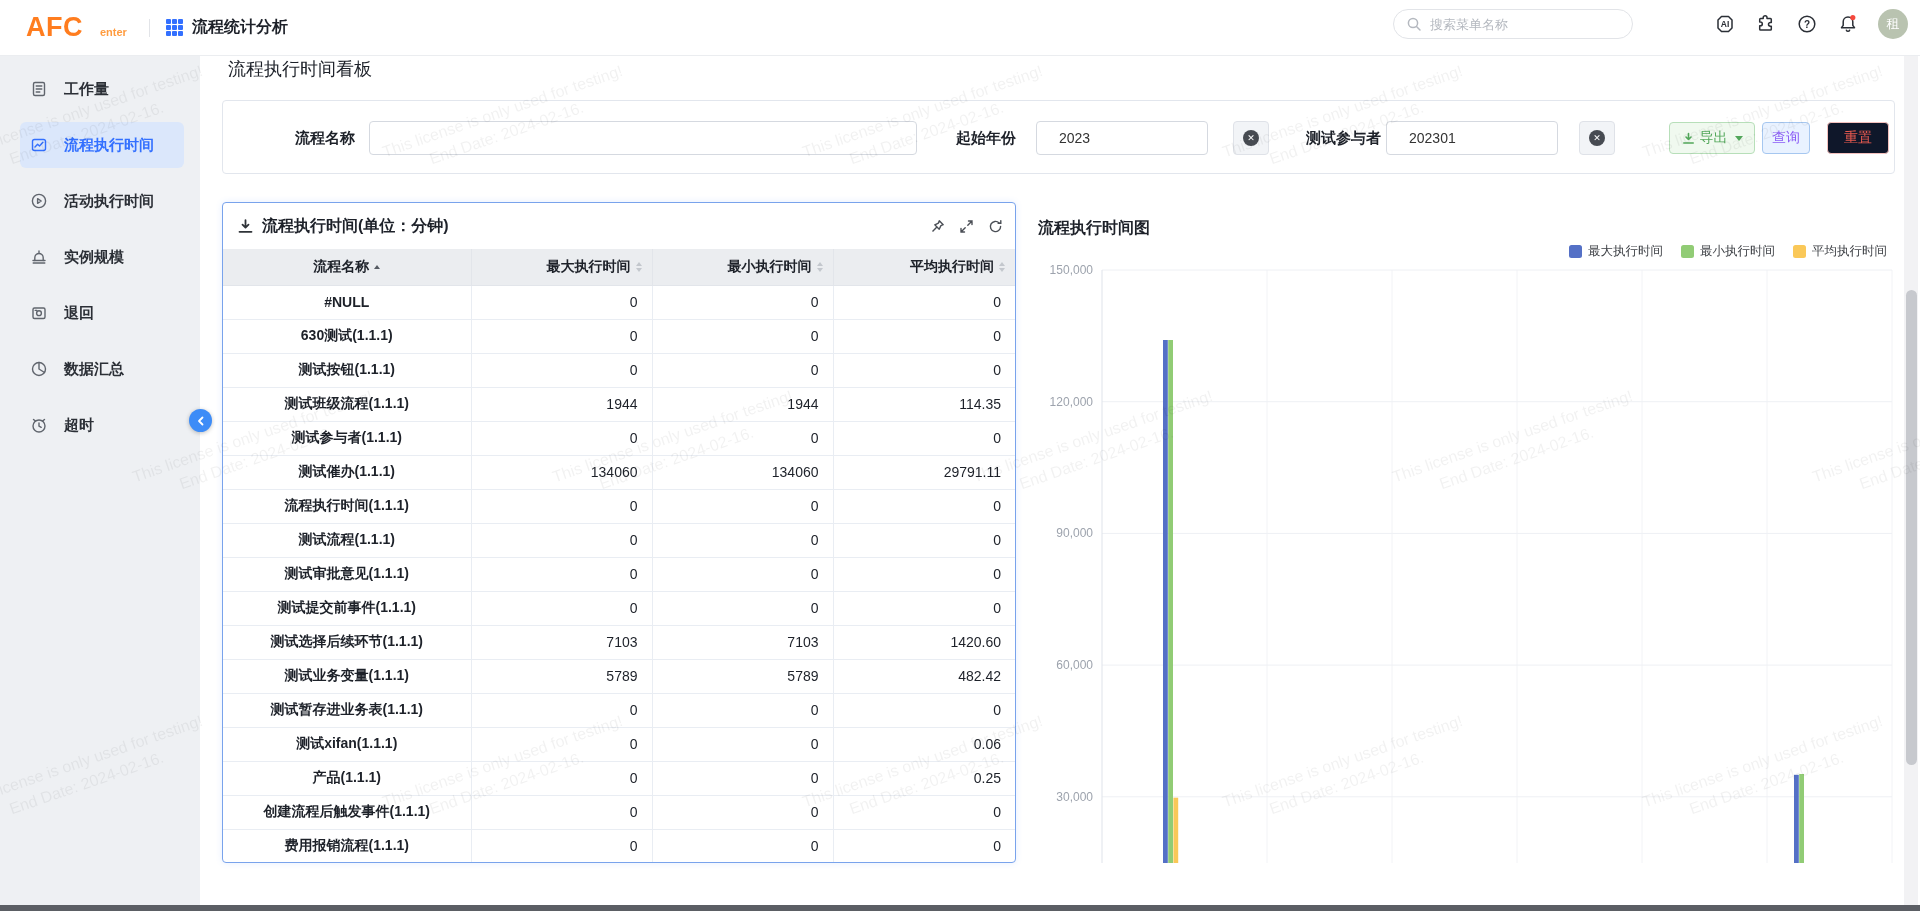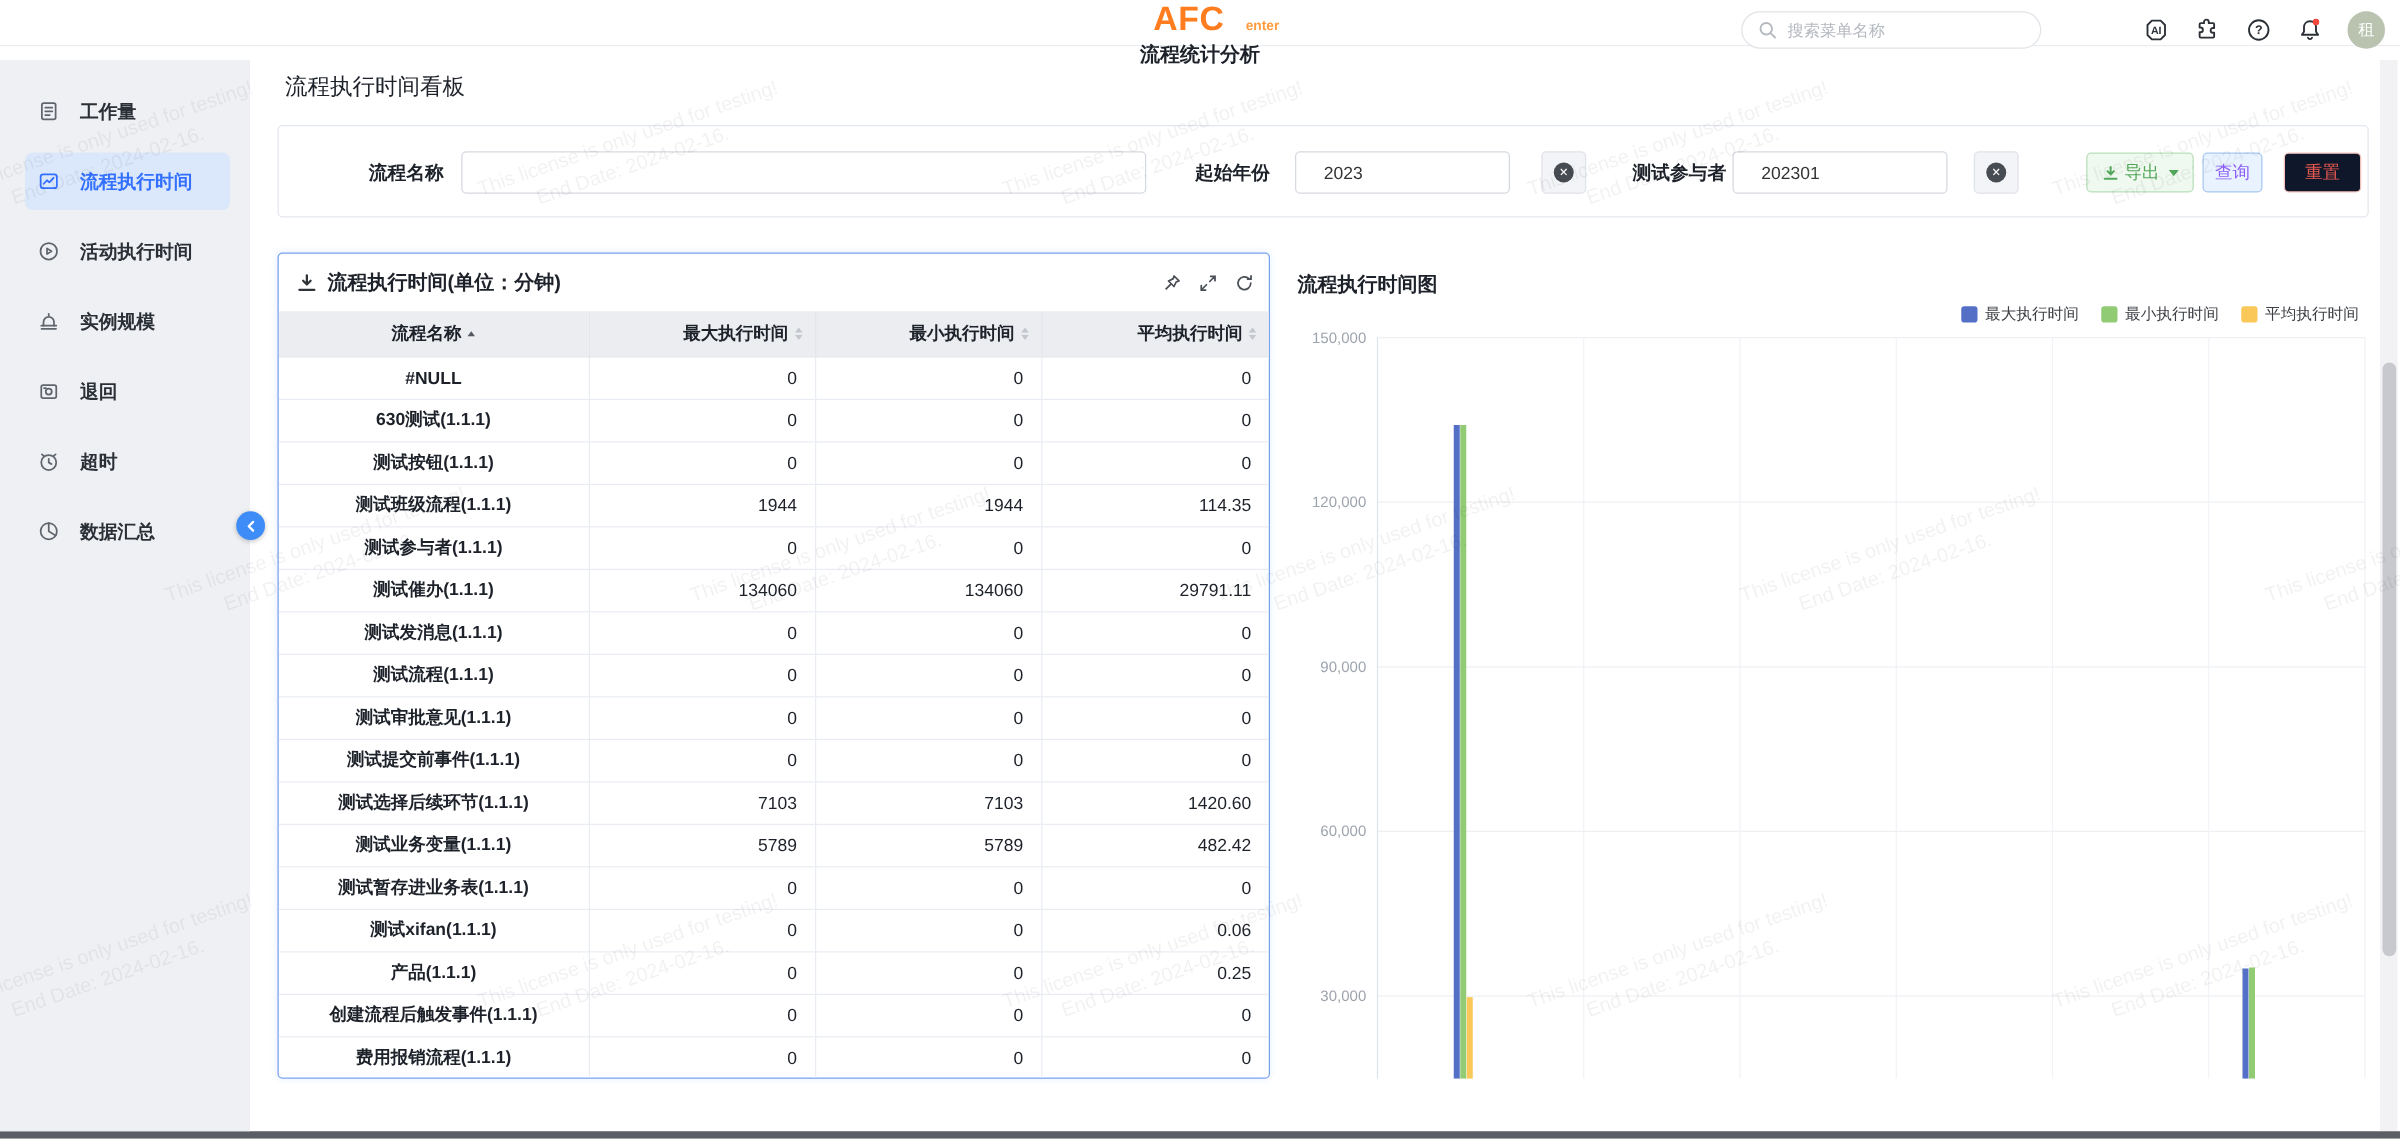--- a/index.html
+++ b/index.html
@@ -1,22 +1,22 @@
 <!DOCTYPE html>
 <html><head>
 <meta charset="utf-8">
 <style>
   * { margin:0; padding:0; box-sizing:border-box; }
   html,body { width:1920px; height:911px; }
   body { position:relative; overflow:hidden; background:#fff;
          font-family:"Liberation Sans","DejaVu Sans",sans-serif; color:#1d2129; }
 
   
-  .header { position:absolute; inset:0 0 auto 0; height:37px; background:#fff;
-            border-bottom:1px solid #ebedf0; display:flex; align-items:center; z-index:10;flex-direction:column; }
+  .header { position:absolute; inset:0 0 auto 0; height:56px; background:#fff;
+            border-bottom:1px solid #ebedf0; display:flex; align-items:center; z-index:10; }
   .logo { margin-left:26px; display:flex; align-items:baseline; }
   .logo-main { font-size:27px; font-weight:800; color:#ff7d1f; letter-spacing:.5px; font-style:normal; }
   .logo-sub { font-size:11px; font-weight:700; color:#ff9c40; margin-left:17px; }
   .h-divider { width:1px; height:18px; background:#e2e4e8; margin:0 16px 0 22px; }
   .grid-icon { width:17px; height:17px; display:grid; grid-template-columns:repeat(3,1fr); gap:1.5px; margin-right:9px; }
   .grid-icon i { background:#3370ff; border-radius:1px; }
   .app-title { font-size:16px; font-weight:700; }
   .search-pill { position:absolute; left:1393px; top:9px; width:240px; height:30px;
                  border:1px solid #e2e4e8; border-radius:15px; display:flex; align-items:center;
                  padding-left:12px; gap:8px; background:#fff; }
@@ -200,32 +200,32 @@
       <div class="side-item">
         <span class="s-icon"><svg width="18" height="18" viewBox="0 0 18 18" fill="none" stroke="currentColor" stroke-width="1.4">
             <rect x="3" y="4" width="12" height="10.5" rx="1.5"></rect>
             <circle cx="9" cy="9.2" r="2.4"></circle>
             <path d="M5.2 6.4 h1.6" stroke-linecap="round"></path>
           </svg></span>
         <span>退回</span>
       </div>
       <div class="side-item">
         <span class="s-icon"><svg width="18" height="18" viewBox="0 0 18 18" fill="none" stroke="currentColor" stroke-width="1.4" stroke-linecap="round">
+            <circle cx="9" cy="9" r="6.5"></circle>
+            <path d="M9 9 V2.5 M9 9 L14.5 12.5"></path>
+          </svg></span>
+        <span>数据汇总</span>
+      </div>
+      <div class="side-item">
+        <span class="s-icon"><svg width="18" height="18" viewBox="0 0 18 18" fill="none" stroke="currentColor" stroke-width="1.4" stroke-linecap="round">
             <circle cx="9" cy="10" r="6"></circle>
             <path d="M9 7 v3 l2.2 1.3"></path>
             <path d="M3.5 3.5 L5.3 4.9 M14.5 3.5 L12.7 4.9"></path>
           </svg></span>
         <span>超时</span>
-      </div>
-      <div class="side-item">
-        <span class="s-icon"><svg width="18" height="18" viewBox="0 0 18 18" fill="none" stroke="currentColor" stroke-width="1.4" stroke-linecap="round">
-            <circle cx="9" cy="9" r="6.5"></circle>
-            <path d="M9 9 V2.5 M9 9 L14.5 12.5"></path>
-          </svg></span>
-        <span>数据汇总</span>
       </div>
     </div>
 </div>
 <div class="collapse-toggle">
   <svg width="10" height="10" viewBox="0 0 10 10" fill="none" stroke="#fff" stroke-width="1.8" stroke-linecap="round" stroke-linejoin="round">
       <path d="M6.5 1.5 L3 5 L6.5 8.5"></path>
     </svg>
 </div>
 
 <div class="page-title">流程执行时间看板</div>
@@ -351,21 +351,21 @@
           <td class="num">0</td>
           <td class="num">0</td>
         </tr>
         <tr>
           <td class="name">测试催办(1.1.1)</td>
           <td class="num">134060</td>
           <td class="num">134060</td>
           <td class="num">29791.11</td>
         </tr>
         <tr>
-          <td class="name">测试发消息(1.1.1)</td>
+          <td class="name">流程执行时间(1.1.1)</td>
           <td class="num">0</td>
           <td class="num">0</td>
           <td class="num">0</td>
         </tr>
         <tr>
           <td class="name">测试流程(1.1.1)</td>
           <td class="num">0</td>
           <td class="num">0</td>
           <td class="num">0</td>
         </tr>

